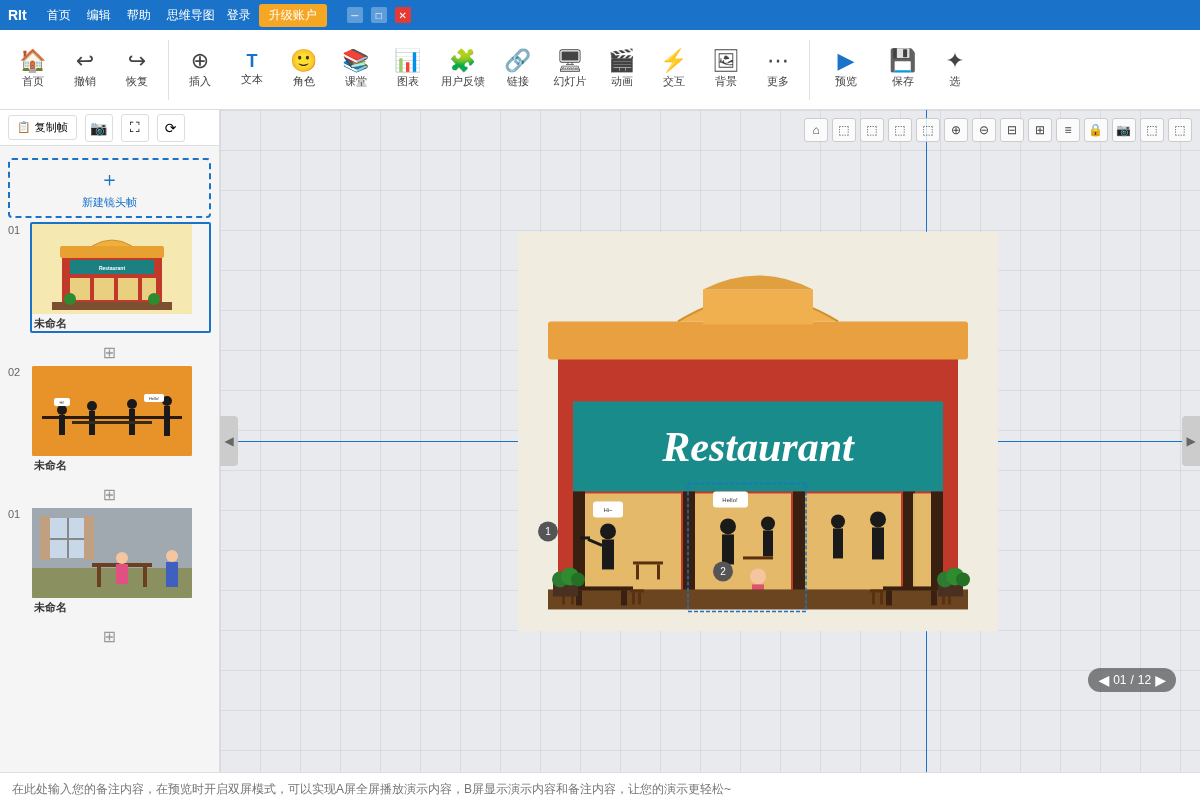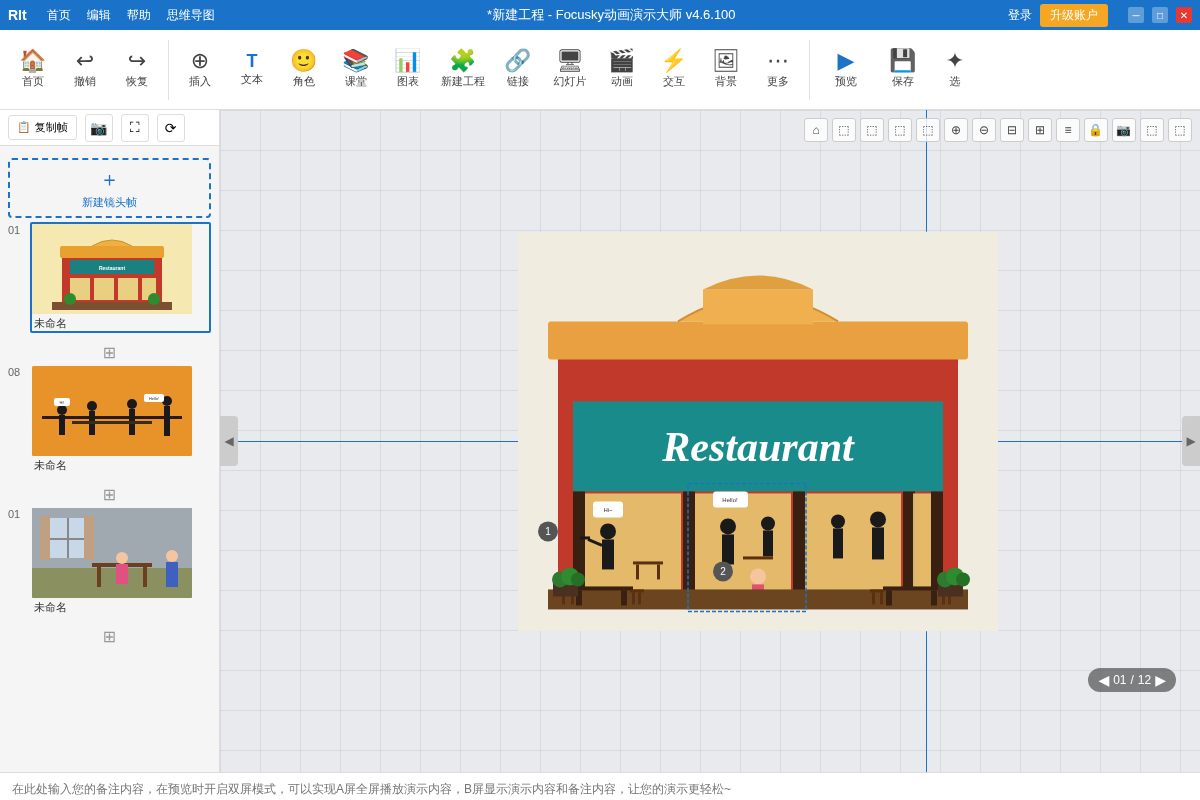--- a/index.html
+++ b/index.html
@@ -123,20 +123,21 @@
       background: #e8c870;
       border-radius: 2px;
       overflow: hidden;
       position: relative;
     }
     .slide-label {
       font-size: 11px;
       color: #333;
       margin-top: 2px;
       padding-left: 2px;
+      font-weight: bold;
     }
     .slide-sep { 
       text-align: center; 
       padding: 2px 0; 
       color: #999;
       font-size: 16px;
     }
 
     
     .thumb1 { background: linear-gradient(to bottom, #e8c870 0%, #e8c870 100%); }
@@ -334,21 +335,20 @@
 <body>
 
 <div id="titlebar">
   <span class="logo">RIt</span>
   <div class="menu-items">
     <span class="menu-item">首页</span>
     <span class="menu-item">编辑</span>
     <span class="menu-item">帮助</span>
     <span class="menu-item">思维导图</span>
   </div>
-  <span class="title">*新建工程 - Focusky动画演示大师  v4.6.100</span>
   <div class="title-actions">
     <span class="login-btn">登录</span>
     <button class="upgrade-btn">升级账户</button>
   </div>
   <div class="win-controls">
     <div class="win-btn">─</div>
     <div class="win-btn">□</div>
     <div class="win-btn close">✕</div>
   </div>
 </div>
@@ -382,21 +382,21 @@
   <div class="toolbar-group">
     <span class="tb-icon">📚</span>
     <span class="tb-label">课堂</span>
   </div>
   <div class="toolbar-group">
     <span class="tb-icon">📊</span>
     <span class="tb-label">图表</span>
   </div>
   <div class="toolbar-group">
     <span class="tb-icon">🧩</span>
-    <span class="tb-label">新建工程</span>
+    <span class="tb-label">用户反馈</span>
   </div>
   <div class="toolbar-group">
     <span class="tb-icon">🔗</span>
     <span class="tb-label">链接</span>
   </div>
   <div class="toolbar-group">
     <span class="tb-icon">🖥</span>
     <span class="tb-label">幻灯片</span>
   </div>
   <div class="toolbar-group">
@@ -486,21 +486,21 @@
               </svg>
             </div>
             <div class="slide-label">未命名</div>
           </div>
         </div>
       </div>
 
       <div class="slide-sep">⊞</div>
 
       <div class="slide-item">
-        <span class="slide-num">08</span>
+        <span class="slide-num">02</span>
         <div style="flex:1;">
           <div class="slide-thumb-container">
             <div class="slide-thumb">
               <div class="thumb2-content">
                 <svg viewBox="0 0 160 90" width="160" height="90">
                   <rect width="160" height="90" fill="#e8922a"></rect>
 
                   <rect x="10" y="50" width="140" height="3" fill="#2a1a0a"></rect>
 
                   <ellipse cx="30" cy="44" rx="5" ry="5" fill="#1a1a1a"></ellipse>

